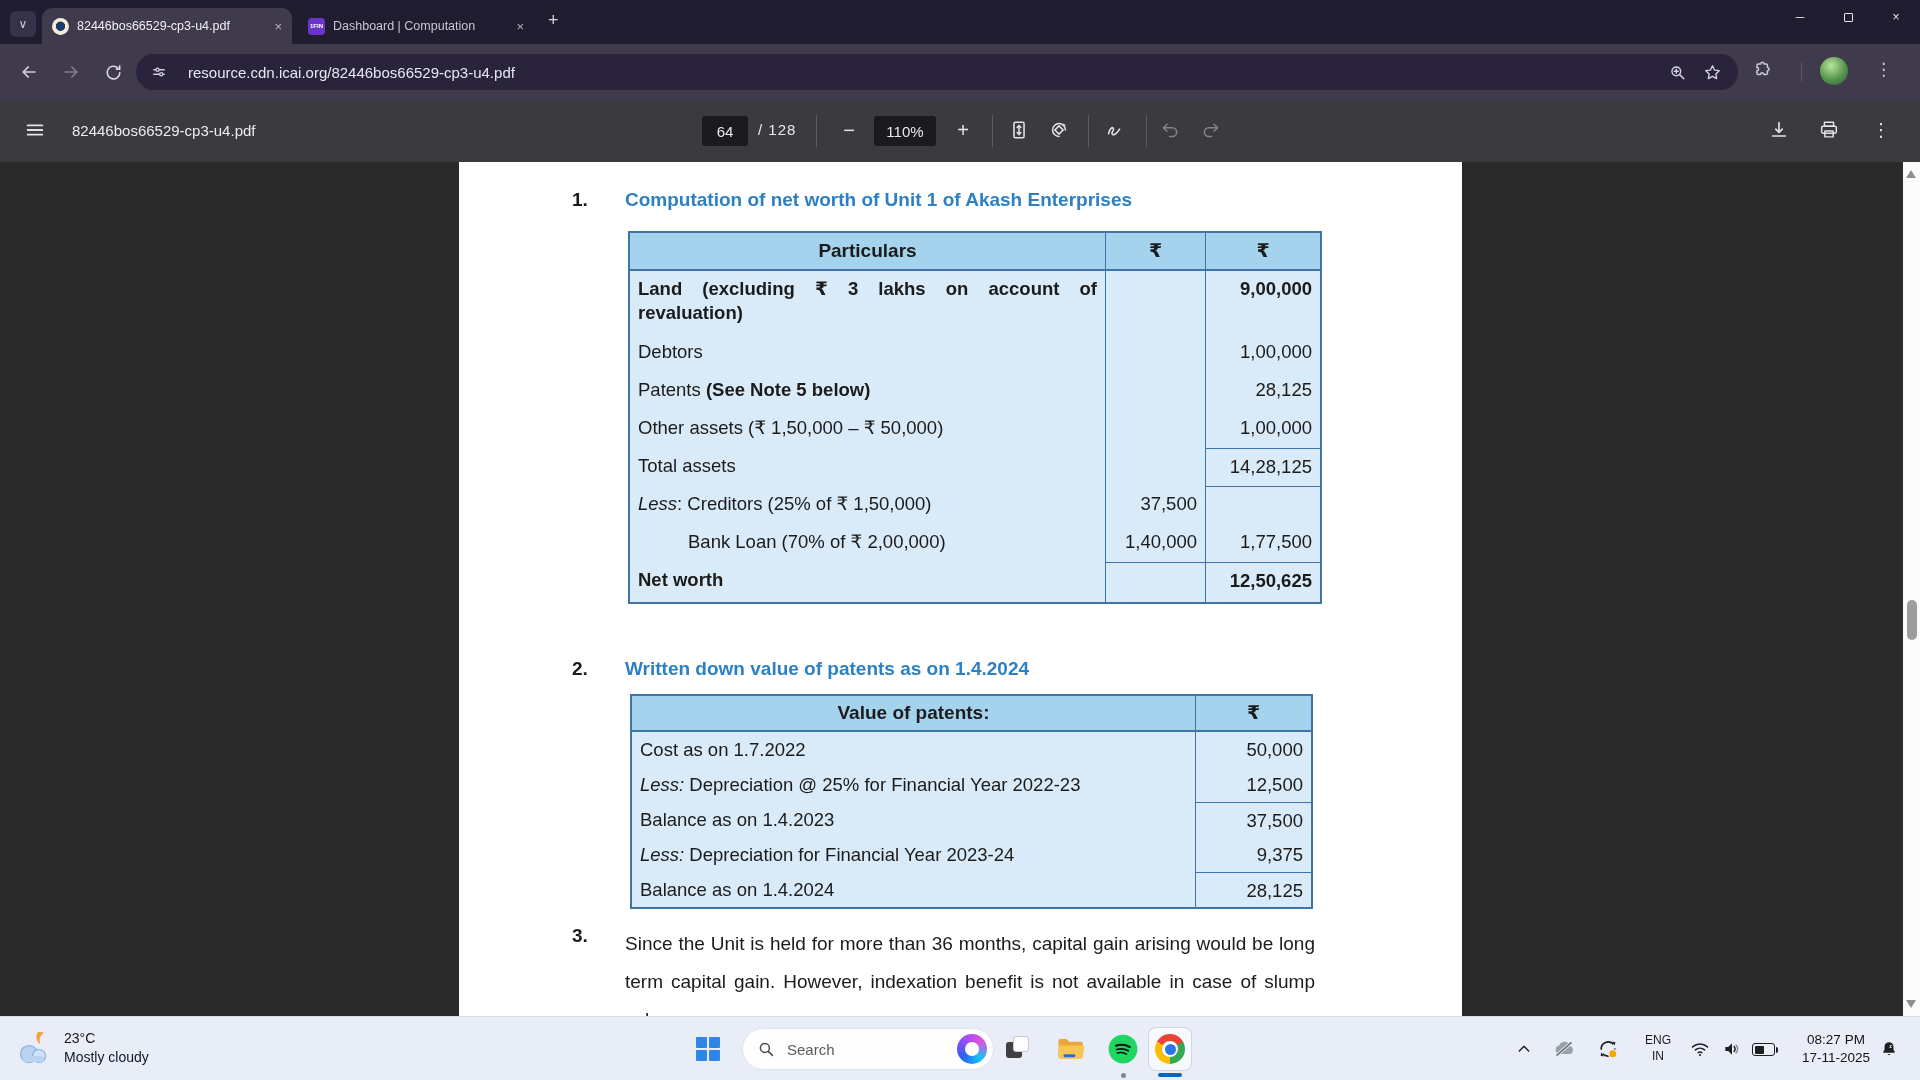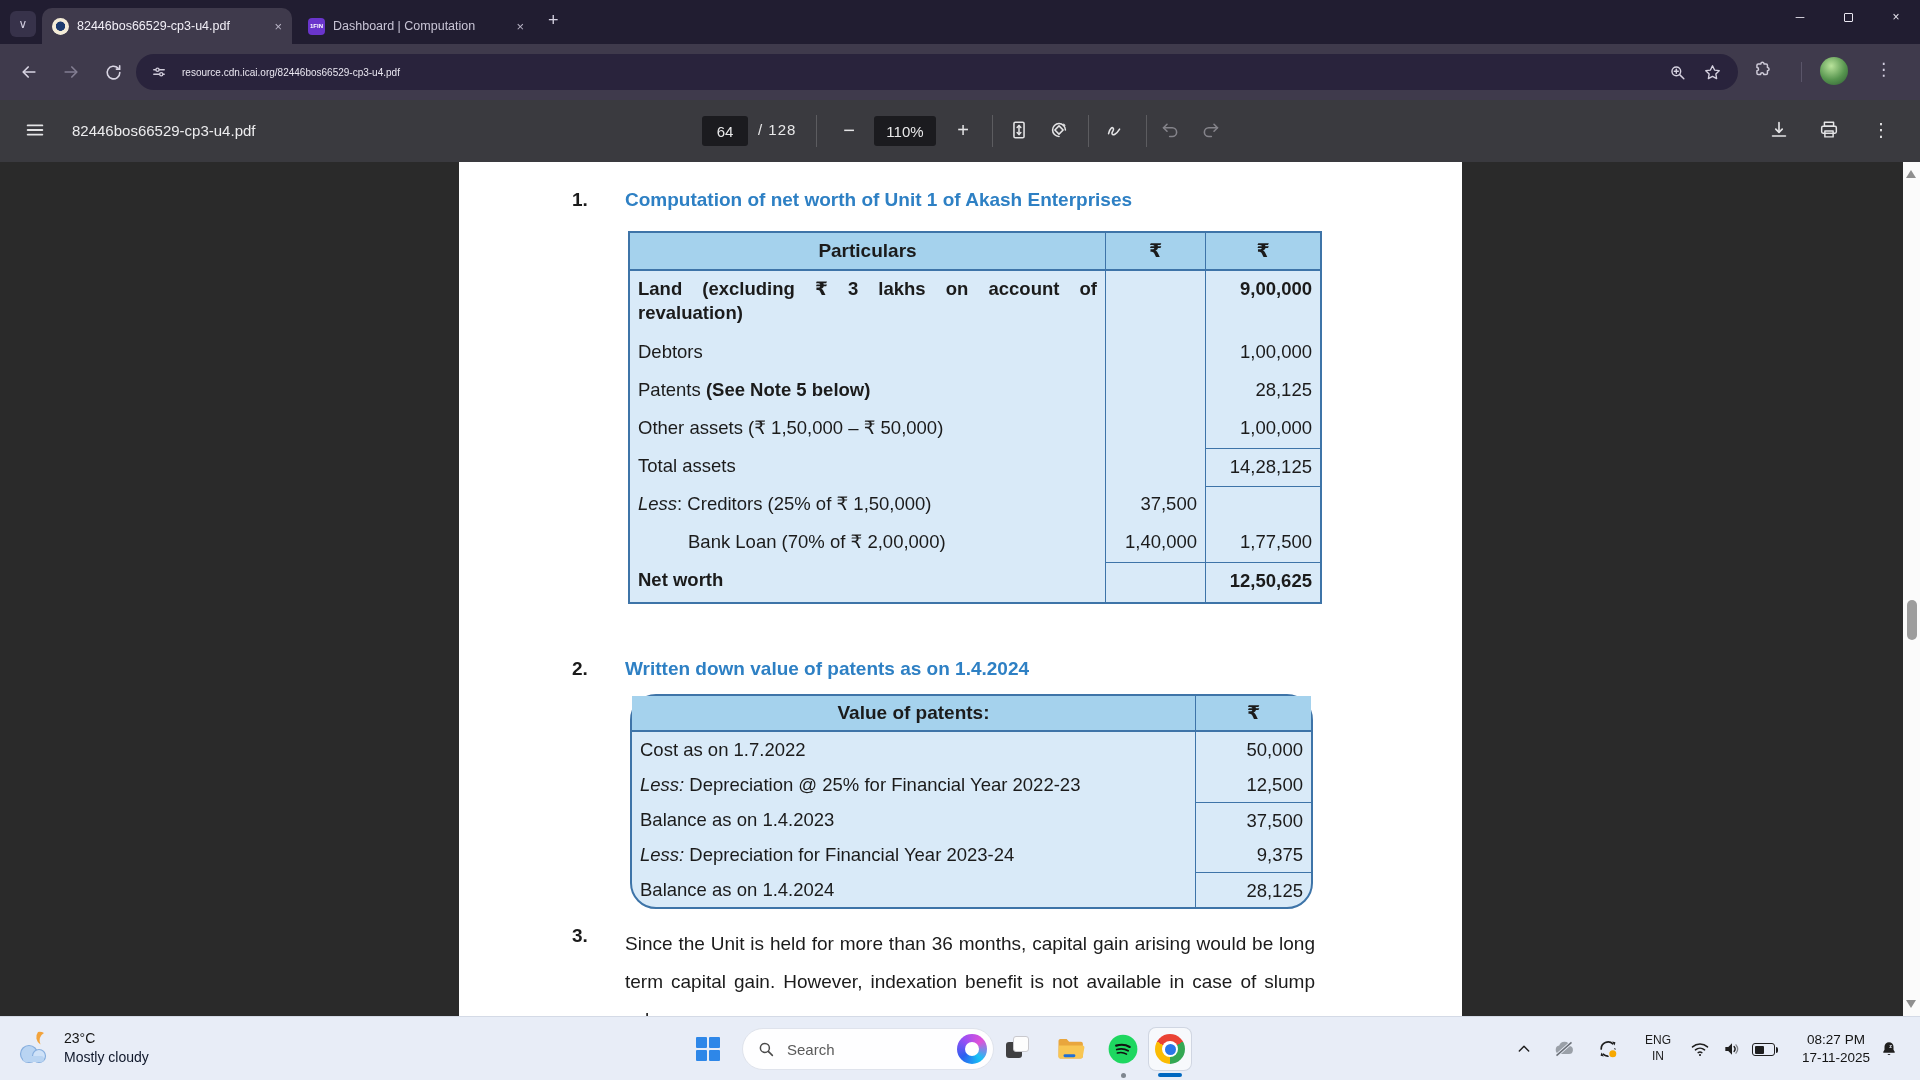--- a/index.html
+++ b/index.html
@@ -28,21 +28,21 @@
   .restore-glyph::before{content:"";position:absolute;left:2px;top:-4px;width:9px;height:9px;
     border:1.2px solid #e9e6f0;border-radius:1px;z-index:-1;}
 
   
   #toolbar{position:absolute;top:44px;left:0;width:100%;height:56px;background:#3f3a4c;}
   .navbtn{position:absolute;top:13px;width:30px;height:30px;display:flex;align-items:center;justify-content:center;color:#d9d5e3;cursor:pointer;}
   #back{left:14px;}#fwd{left:56px;color:#837e92;}#reload{left:98px;}
   #pill{position:absolute;left:136px;top:10px;width:1602px;height:36px;border-radius:18px;background:#29233c;
     display:flex;align-items:center;color:#e9e6f0;}
   #pill .tune{margin-left:14px;display:flex;}
-  #pill .url{margin-left:14px;font-size:10px;}
+  #pill .url{margin-left:20px;font-size:15px;}
   #pill .spacer{flex:1;}
   #pill .pico{margin-right:16px;display:flex;cursor:pointer;}
   #puzzle{position:absolute;right:146px;top:16px;display:flex;cursor:pointer;}
   #tb-divider{position:absolute;right:118px;top:18px;width:1px;height:20px;background:#5a5569;}
   #avatar{position:absolute;right:72px;top:13px;width:28px;height:28px;border-radius:50%;cursor:pointer;
     background:radial-gradient(circle at 40% 32%,#b9e39b,#57954f 55%,#2c5a33);}
   #kebab{position:absolute;right:28px;top:15px;color:#d3cfe0;font-size:17px;cursor:pointer;}
 
   
   #pdfbar{position:absolute;top:100px;left:0;width:100%;height:62px;background:#3a3a3f;color:#e9e9ea;}
@@ -71,21 +71,21 @@
   .docitem{position:absolute;left:113px;display:flex;font-size:19px;}
   .docitem .num{width:53px;font-weight:bold;flex:0 0 auto;}
   .docitem .h{font-weight:bold;color:#2e80c4;}
   .docitem .body{width:690px;line-height:38px;text-align:justify;}
   #item1{top:27px;}
   #item2{top:496px;}
   #item3{top:763px;}
 
   .dtable{position:absolute;border:2px solid #3e74a8;background:#d9eaf8;font-size:18.5px;line-height:24px;}
   #t1{left:169px;top:69px;width:694px;}
-  #t2{left:171px;top:532px;width:683px;border-radius:26px;}
+  #t2{left:171px;top:532px;width:683px;}
   .trow{display:grid;}
   #t1 .trow{grid-template-columns:476px 100px 114px;min-height:38px;}
   #t2 .trow{grid-template-columns:564px 115px;min-height:35px;}
   .trow.thead{min-height:40px;background:#a5d2ed;border-bottom:2px solid #3e74a8;}
   #t2 .trow.thead{min-height:36px;}
   .tcell{padding:6px 8px 2px 8px;}
   .thead .tcell{display:flex;align-items:center;justify-content:center;font-weight:bold;font-size:19px;padding:2px;}
   #t1 .c0,#t1 .c1{border-right:1.5px solid #3e74a8;}
   #t2 .c0{border-right:1.5px solid #3e74a8;}
   .amt{text-align:right;}

